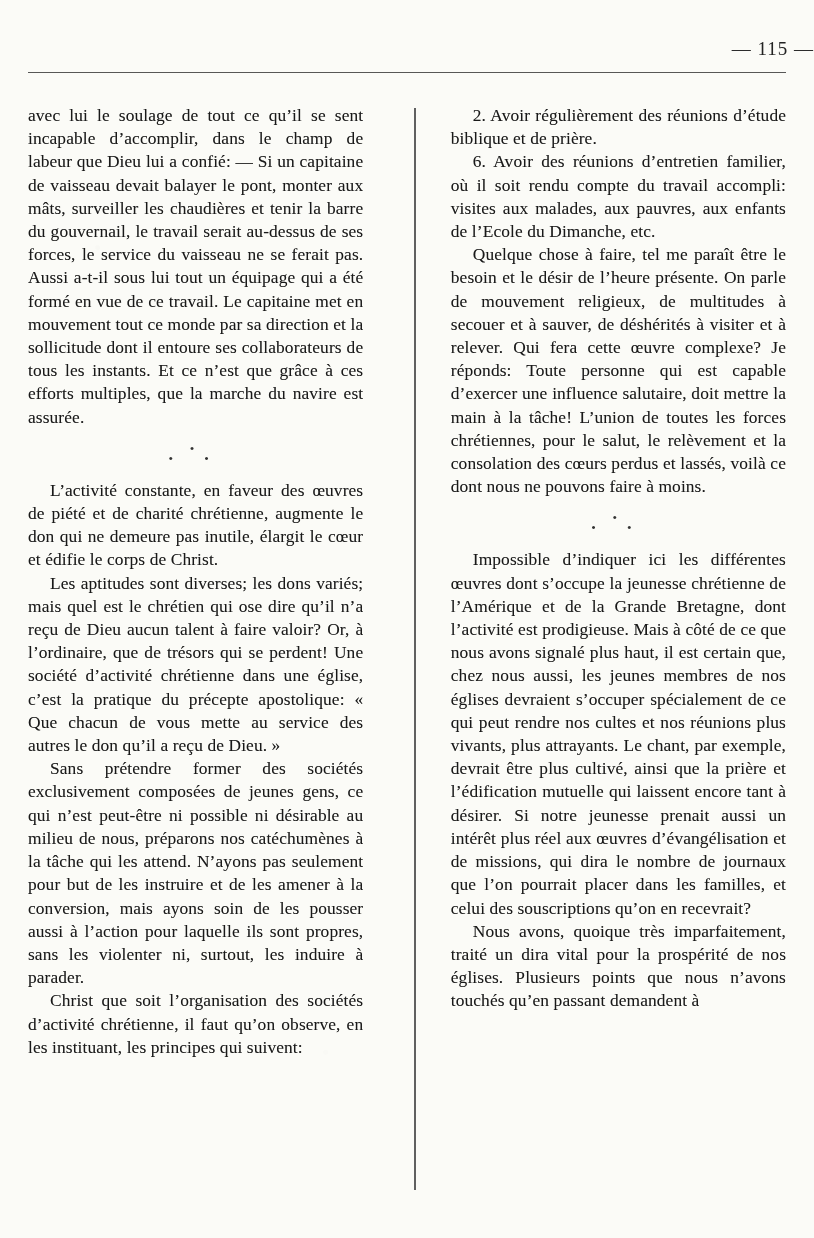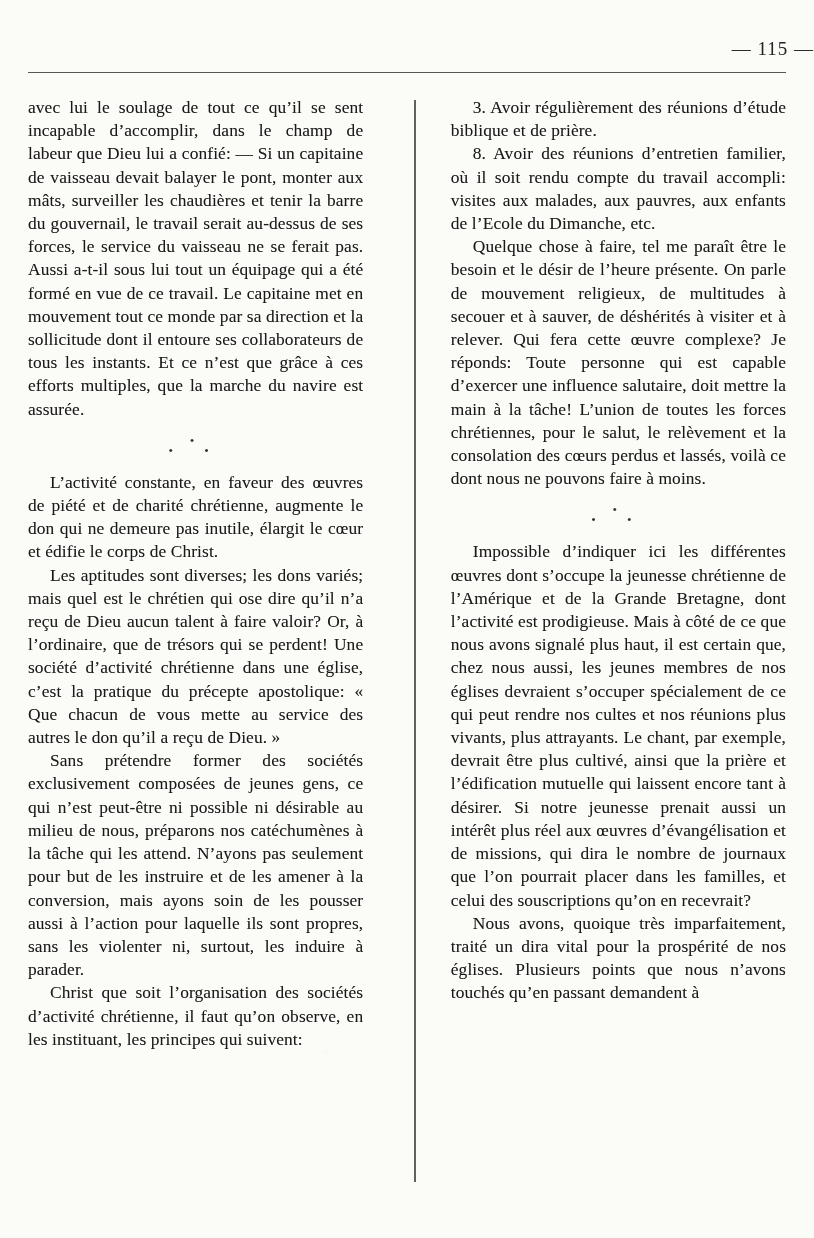--- a/index.html
+++ b/index.html
@@ -46,21 +46,21 @@
     top: 72px;
     left: 28px;
     width: 758px;
     height: 0;
     border-top: 1.6px solid #3a3a3a;
     opacity: .85;
   }
 
   .columns {
     position: absolute;
-    top: 96px;
+    top: 104px;
     left: 28px;
     width: 758px;
     height: 1110px;
     display: flex;
     gap: 17px;
   }
   .col {
     width: 342px;
     position: relative;
   }
@@ -120,22 +120,22 @@
 
       <p class="ind">L’activité constante, en faveur des œuvres de piété et de charité chrétienne, augmente le don qui ne demeure pas inutile, élargit le cœur et édifie le corps de Christ.</p>
       <p class="ind">Les aptitudes sont diverses; les dons variés; mais quel est le chrétien qui ose dire qu’il n’a reçu de Dieu aucun talent à faire valoir? Or, à l’ordinaire, que de trésors qui se perdent! Une société d’activité chrétienne dans une église, c’est la pratique du précepte apostolique: « Que chacun de vous mette au service des autres le don qu’il a reçu de Dieu. »</p>
       <p class="ind">Sans prétendre former des sociétés exclusivement composées de jeunes gens, ce qui n’est peut-être ni possible ni désirable au milieu de nous, préparons nos catéchumènes à la tâche qui les attend. N’ayons pas seulement pour but de les instruire et de les amener à la conversion, mais ayons soin de les pousser aussi à l’action pour laquelle ils sont propres, sans les violenter ni, surtout, les induire à parader.</p>
       <p class="ind">Christ que soit l’organisation des sociétés d’activité chrétienne, il faut qu’on observe, en les instituant, les principes qui suivent:</p>
     </div>
 
     <div class="divider"></div>
 
     <div class="col col-right">
-      <p class="ind">3. Avoir régulièrement des réunions d’étude biblique et de prière.</p>
-      <p class="ind">8. Avoir des réunions d’entretien familier, où il soit rendu compte du travail accompli: visites aux malades, aux pauvres, aux enfants de l’Ecole du Dimanche, etc.</p>
+      <p class="ind">2. Avoir régulièrement des réunions d’étude biblique et de prière.</p>
+      <p class="ind">6. Avoir des réunions d’entretien familier, où il soit rendu compte du travail accompli: visites aux malades, aux pauvres, aux enfants de l’Ecole du Dimanche, etc.</p>
       <p class="ind">Quelque chose à faire, tel me paraît être le besoin et le désir de l’heure présente. On parle de mouvement religieux, de multitudes à secouer et à sauver, de déshérités à visiter et à relever. Qui fera cette œuvre complexe? Je réponds: Toute personne qui est capable d’exercer une influence salutaire, doit mettre la main à la tâche! L’union de toutes les forces chrétiennes, pour le salut, le relèvement et la consolation des cœurs perdus et lassés, voilà ce dont nous ne pouvons faire à moins.</p>
 
       <div class="sep">
         <span class="dot-top">•</span>
         <span class="dot-bot">• •</span>
       </div>
 
       <p class="ind">Impossible d’indiquer ici les différentes œuvres dont s’occupe la jeunesse chrétienne de l’Amérique et de la Grande Bretagne, dont l’activité est prodigieuse. Mais à côté de ce que nous avons signalé plus haut, il est certain que, chez nous aussi, les jeunes membres de nos églises devraient s’occuper spécialement de ce qui peut rendre nos cultes et nos réunions plus vivants, plus attrayants. Le chant, par exemple, devrait être plus cultivé, ainsi que la prière et l’édification mutuelle qui laissent encore tant à désirer. Si notre jeunesse prenait aussi un intérêt plus réel aux œuvres d’évangélisation et de missions, qui dira le nombre de journaux que l’on pourrait placer dans les familles, et celui des souscriptions qu’on en recevrait?</p>
       <p class="ind">Nous avons, quoique très imparfaitement, traité un dira vital pour la prospérité de nos églises. Plusieurs points que nous n’avons touchés qu’en passant demandent à</p>
     </div>

